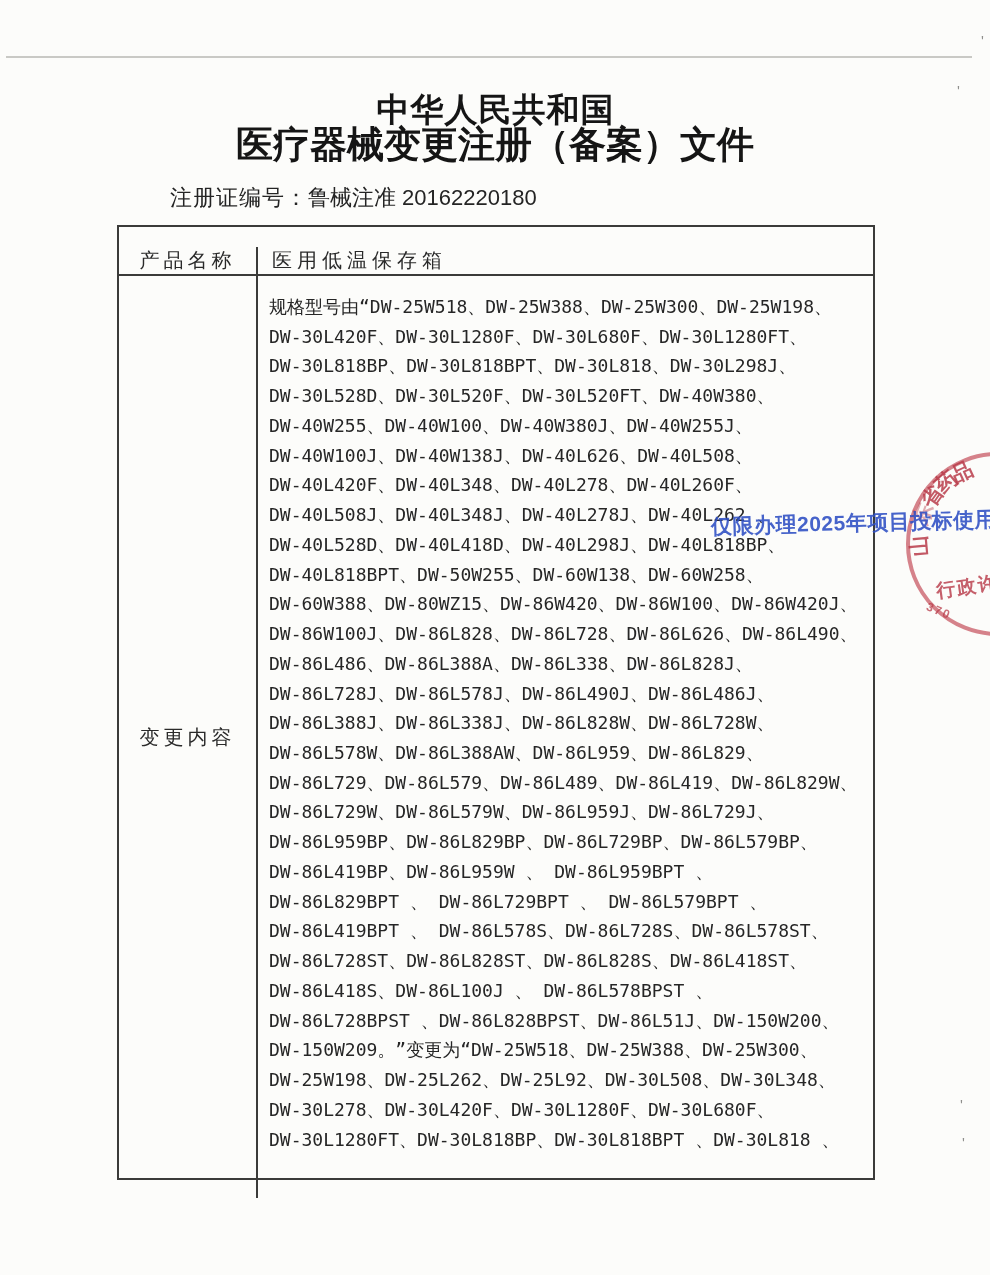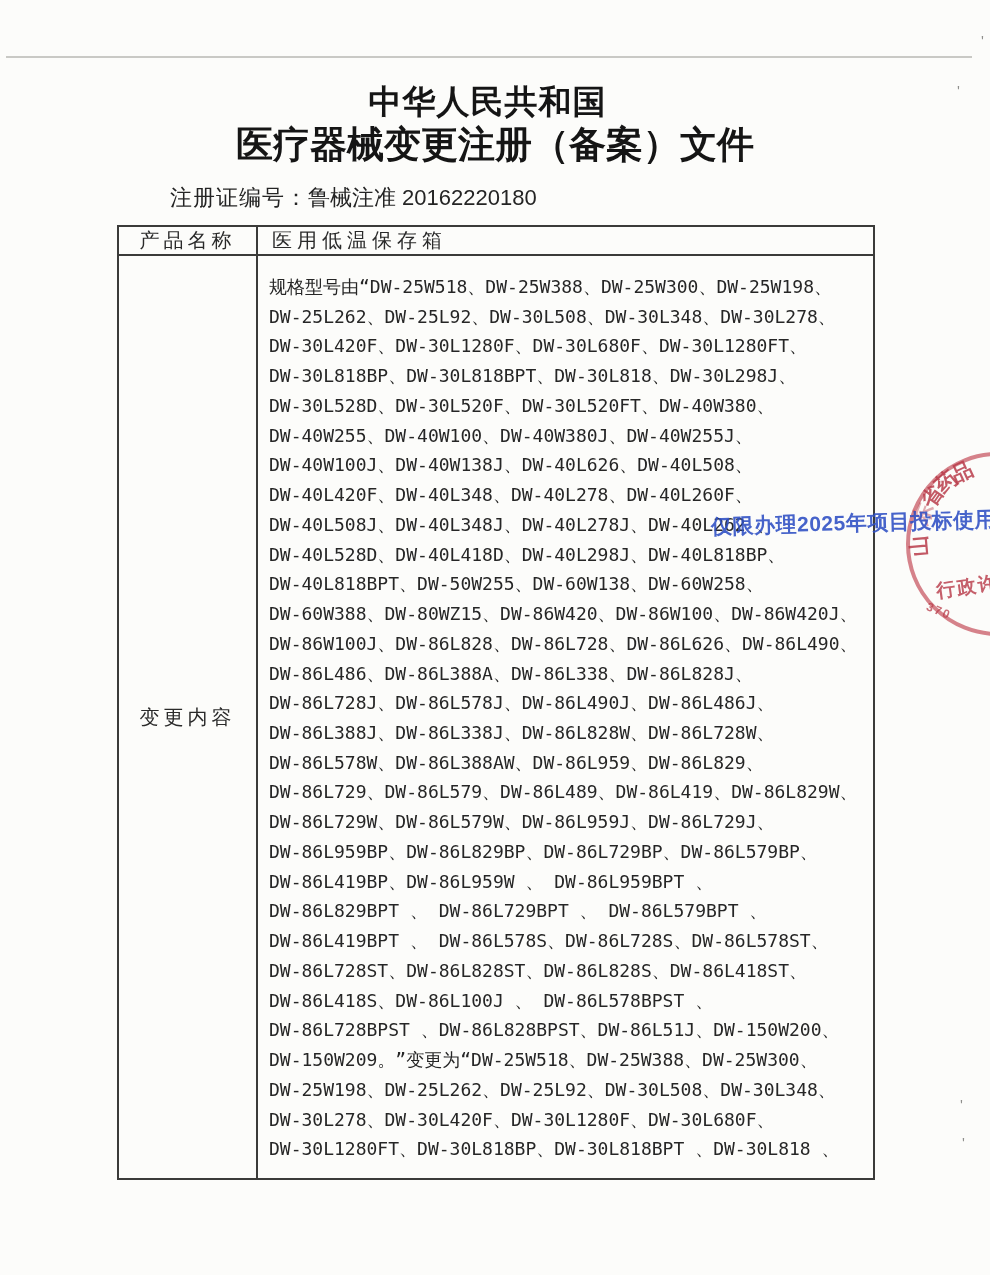--- a/index.html
+++ b/index.html
@@ -2,30 +2,30 @@
 <html><head>
 <meta charset="utf-8">
 <style>
   html,body{margin:0;padding:0;background:#e9e9e7;}
   .page{
     position:relative;width:990px;height:1275px;margin:0 auto;
     background:#fcfcfa;overflow:hidden;
     font-family:"Liberation Sans","DejaVu Sans",sans-serif;color:#1f1f1f;
   }
   .top-rule{position:absolute;left:6px;top:56px;width:966px;height:2px;background:#c9c9c5;}
-  .title1{position:absolute;left:0;top:80px;width:975px;margin:0;text-align:center;
+  .title1{position:absolute;left:0;top:80px;width:975px;margin:8px;text-align:center;
           font-size:33px;font-weight:bold;letter-spacing:1px;color:#151515;}
   .title2{position:absolute;left:0;top:120px;width:990px;margin:0;text-align:center;
           font-size:37px;font-weight:bold;color:#151515;}
   .regline{position:absolute;left:170px;top:183px;font-size:22px;color:#242424;white-space:pre;}
   .regline .lbl{letter-spacing:1px;}
 
   .doc-table{position:absolute;left:117px;top:225px;width:754px;height:951px;
              border:2px solid #3b3b39;z-index:1;}
-  .header-row{display:flex;height:27px;border-bottom:2px solid #3b3b39;}
+  .header-row{display:flex;height:27px;border-bottom:2px solid #3b3b39;margin-top:20px;}
   .body-row{display:flex;height:922px;}
   .label-cell{width:137px;border-right:2px solid #3b3b39;display:flex;
               align-items:center;justify-content:center;
               font-size:20px;letter-spacing:4px;color:#2a2a2a;flex:none;}
   .value-cell{flex:1;overflow:hidden;}
   .header-row .value-cell{display:flex;align-items:center;padding-left:14px;
               font-size:20px;letter-spacing:5px;color:#2a2a2a;}
   .lines{padding-left:11px;padding-top:16px;
          font-family:"DejaVu Sans Mono","Liberation Mono","DejaVu Sans",monospace;
          font-size:18px;color:#262626;}
@@ -60,21 +60,20 @@
 
   <div class="doc-table">
     <div class="header-row">
       <div class="label-cell">产品名称</div>
       <div class="value-cell">医用低温保存箱</div>
     </div>
     <div class="body-row">
       <div class="label-cell">变更内容</div>
       <div class="value-cell lines">
         <div class="line">规格型号由“DW-25W518、DW-25W388、DW-25W300、DW-25W198、</div>
-        <div class="line">DW-25L262、DW-25L92、DW-30L508、DW-30L348、DW-30L278、</div>
         <div class="line">DW-30L420F、DW-30L1280F、DW-30L680F、DW-30L1280FT、</div>
         <div class="line">DW-30L818BP、DW-30L818BPT、DW-30L818、DW-30L298J、</div>
         <div class="line">DW-30L528D、DW-30L520F、DW-30L520FT、DW-40W380、</div>
         <div class="line">DW-40W255、DW-40W100、DW-40W380J、DW-40W255J、</div>
         <div class="line">DW-40W100J、DW-40W138J、DW-40L626、DW-40L508、</div>
         <div class="line">DW-40L420F、DW-40L348、DW-40L278、DW-40L260F、</div>
         <div class="line">DW-40L508J、DW-40L348J、DW-40L278J、DW-40L262 、</div>
         <div class="line">DW-40L528D、DW-40L418D、DW-40L298J、DW-40L818BP、</div>
         <div class="line">DW-40L818BPT、DW-50W255、DW-60W138、DW-60W258、</div>
         <div class="line">DW-60W388、DW-80WZ15、DW-86W420、DW-86W100、DW-86W420J、</div>

